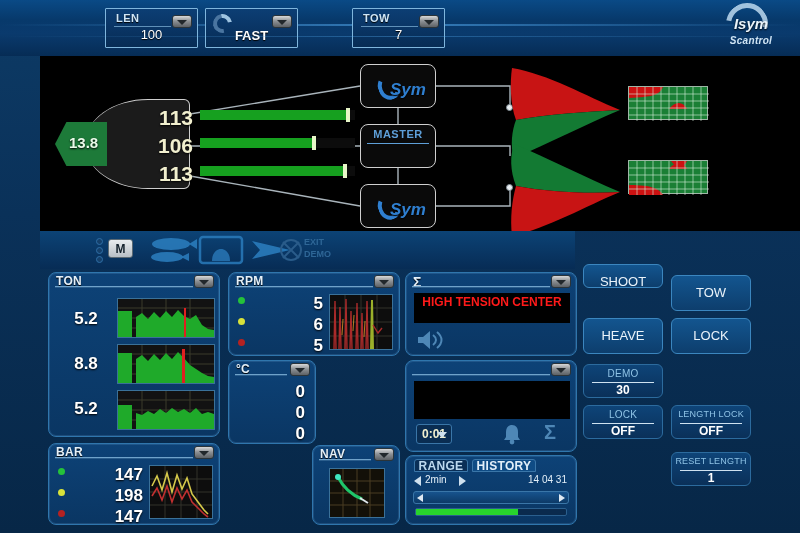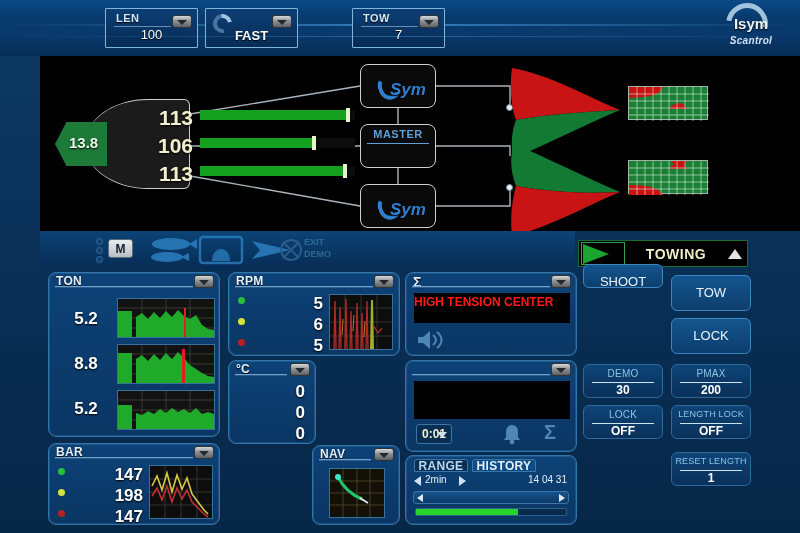--- a/index.html
+++ b/index.html
@@ -41,21 +41,21 @@
 
   .spin { position:absolute; left:7px; top:5px; width:19px; height:19px; border-radius:50%;
           border:4px solid #4a75a0; border-top-color:#9ec4e2; border-right-color:transparent;
           transform:rotate(35deg); }
 
   
   .logo { position:absolute; right:10px; top:2px; width:78px; height:52px; text-align:center; }
   .logo .ring { position:absolute; left:14px; top:1px; width:42px; height:42px; border-radius:50%;
                 border:5px solid #bcd9ef; border-left-color:transparent; border-bottom-color:transparent;
                 transform:rotate(-35deg); opacity:.85; }
-  .logo .nm { position:absolute; left:0; top:13px; width:78px; font-size:15px; 
+  .logo .nm { position:absolute; left:0; top:13px; width:78px; font-size:15px; font-style:italic;
               font-weight:bold; color:#eaf4fb; text-shadow:0 1px 2px #000; }
   .logo .sub { position:absolute; left:0; top:33px; width:78px; font-size:10px; font-style:italic;
                font-weight:bold; color:#cfe4f4; letter-spacing:.3px; }
 
   
   .view { position:absolute; left:40px; top:56px; width:760px; height:175px; background:#000; }
 
   .hull { position:absolute; left:45px; top:43px; width:105px; height:90px;
           background:#1b1b1b; border:1.5px solid #cfcfcf;
           border-radius:60% 6px 6px 60%/50% 6px 6px 50%; border-left:none; }
@@ -519,21 +519,21 @@
     </div>
   </div>
 
   <div class="panel" style="left:405px;top:272px;width:172px;height:84px">
     <div class="phdr">
       <div class="pt" style="font-size:14px">Σ</div>
       <div class="pline"></div>
       <div class="caret"></div>
     </div>
     <div style="position:absolute;left:8px;top:20px;width:156px;height:30px;background:#000">
-      <div style="position:absolute;left:0;right:0;top:2px;font-size:12px;font-weight:bold;color:#ff1a1a">HIGH TENSION CENTER</div>
+      <div style="position:absolute;left:0;right:0;top:2px;text-align:center;font-size:12px;font-weight:bold;color:#ff1a1a">HIGH TENSION CENTER</div>
     </div>
     <svg width="30" height="22" style="position:absolute;left:10px;top:56px">
       <path d="M2,8 L7,8 L14,2 L14,20 L7,14 L2,14 Z" fill="#4e87b6"></path>
       <path d="M17,6 C21,9 21,13 17,16" fill="none" stroke="#4e87b6" stroke-width="2"></path>
       <path d="M21,3 C27,8 27,14 21,19" fill="none" stroke="#4e87b6" stroke-width="2"></path>
     </svg>
   </div>
 
   <div class="panel" style="left:405px;top:360px;width:172px;height:92px">
     <div class="phdr">
@@ -572,41 +572,31 @@
     <div style="position:absolute;left:7px;top:35px;right:7px;height:13px;border-radius:3px;background:linear-gradient(180deg,#17538d,#0d3a67);border:1px solid #3a76a8">
       <span style="position:absolute;left:3px;top:2px;border-top:4px solid transparent;border-bottom:4px solid transparent;border-right:6px solid #dfe9f2"></span>
       <span style="position:absolute;right:3px;top:2px;border-top:4px solid transparent;border-bottom:4px solid transparent;border-left:6px solid #dfe9f2"></span>
     </div>
 
     <div style="position:absolute;left:9px;top:52px;right:9px;height:8px;border-radius:2px;background:#0a2a4d;border:1px solid #2a5f8e">
       <i id="rangefill" style="display: block; height: 6px; background: rgb(40, 212, 44); width: 68%;"></i>
     </div>
   </div>
 
-  <div class="statusbar">
-    <div class="pb"></div>
-    <div class="play"></div>
-    <div class="st">TOWING</div>
-    <div class="up"></div>
-  </div>
 
   <div class="cbtn big" style="left:583px;top:264px;width:80px;height:24px">SHOOT</div>
   <div class="cbtn big" style="left:671px;top:275px;width:80px;height:36px">TOW</div>
+  <div class="cbtn big" style="left:583px;top:318px;width:80px;height:36px">HEAVE</div>
   <div class="cbtn big" style="left:671px;top:318px;width:80px;height:36px">LOCK</div>
 
   <div class="sbtn" style="left:583px;top:364px;width:80px;height:34px">
     <div class="sl">DEMO</div>
     <div class="su"></div>
     <div class="sv">30</div>
   </div>
-  <div class="sbtn" style="left:671px;top:364px;width:80px;height:34px">
-    <div class="sl">PMAX</div>
-    <div class="su"></div>
-    <div class="sv">200</div>
-  </div>
   <div class="sbtn" style="left:583px;top:405px;width:80px;height:34px">
     <div class="sl">LOCK</div>
     <div class="su"></div>
     <div class="sv">OFF</div>
   </div>
   <div class="sbtn" style="left:671px;top:405px;width:80px;height:34px">
     <div class="sl" style="font-size:9px">LENGTH LOCK</div>
     <div class="su"></div>
     <div class="sv">OFF</div>
   </div>

